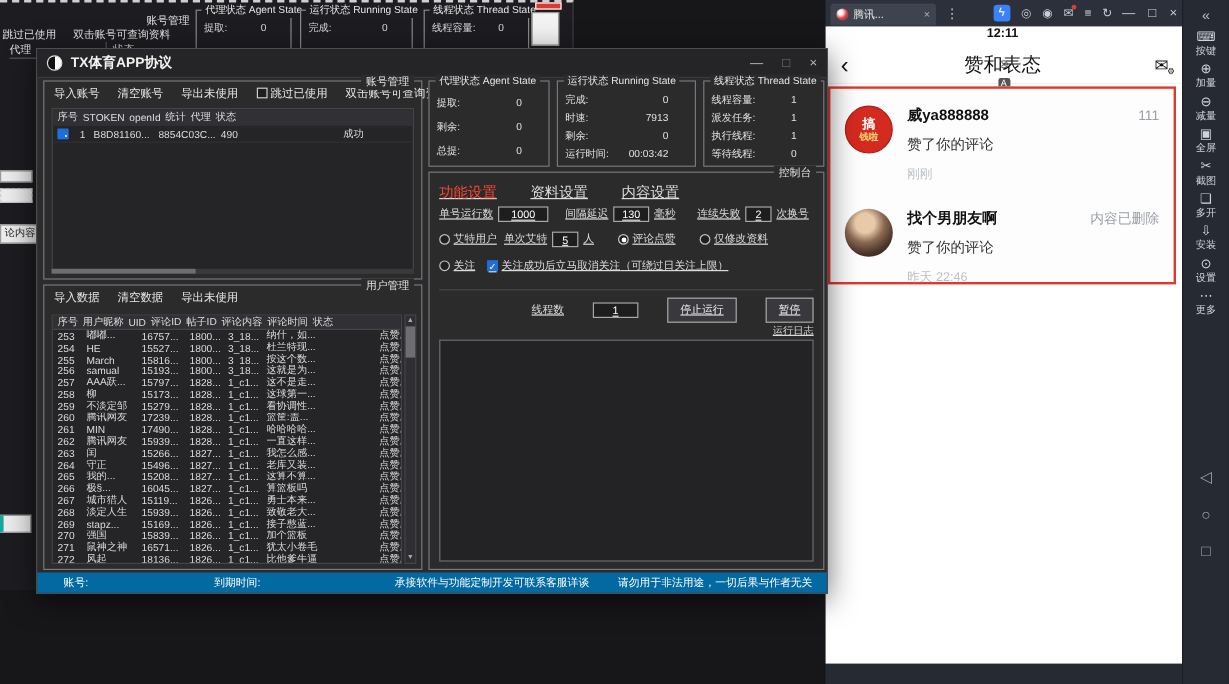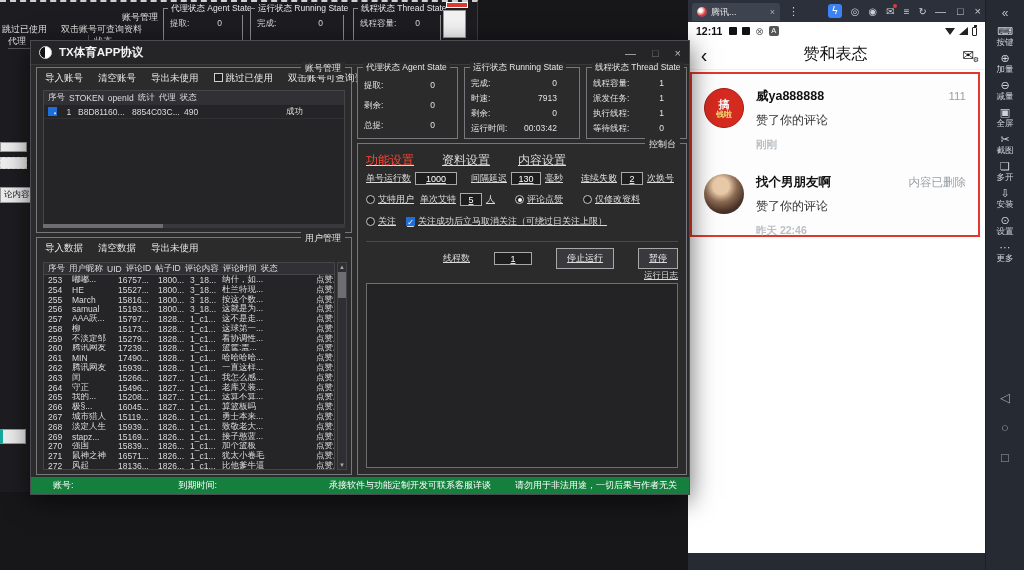--- a/index.html
+++ b/index.html
@@ -69,40 +69,40 @@
   .rrow{display:flex;align-items:center;font-size:9px;height:22px;white-space:nowrap;}
   .tabs2{display:flex;align-items:center;gap:10px;font-size:9.5px;height:20px;white-space:nowrap;}
   .tabs2 .tb{cursor:pointer;color:#e6e6e6;}
   .tabs2 .tb.teal{background:#117e62;color:#fff;padding:2px 8px;border-radius:2px;}
   .gapbox{height:8px;border-bottom:1px solid #4a4a4e;margin:2px 0 4px 0;}
   .runrow{display:flex;align-items:center;justify-content:flex-end;gap:24px;font-size:9px;height:24px;}
   .pushbtn{border:1px solid #a8a8a8;background:#39393d;color:#f0f0f0;font-size:9px;padding:3px 10px;cursor:pointer;}
   .loglabel{text-align:right;font-size:8.5px;color:#d8d8d8;height:13px;}
   .logbox{flex:1;border:1px solid #6d6d72;background:#232325;}
 
-  .purplebar{position:absolute;left:0;right:0;bottom:0;height:17px;background:#15803d;color:#fff;display:flex;align-items:center;font-size:9px;white-space:nowrap;}
+  .purplebar{position:absolute;left:0;right:0;bottom:0;height:17px;background:#0369a1;color:#fff;display:flex;align-items:center;font-size:9px;white-space:nowrap;}
   .purplebar .s1{margin-left:22px}.purplebar .s2{margin-left:105px}
   .purplebar .s3{margin-left:auto}.purplebar .s4{margin-left:24px;margin-right:12px}
 
   
   .emu{left:688px;top:0;width:336px;height:570px;background:#262a33;padding-left:26px;}
   .emu-titlebar{position:absolute;left:0;top:0;width:297px;height:22px;background:#2c303a;display:flex;align-items:center;}
   .etab{width:88px;height:18px;margin:2px 0 0 4px;background:#3d434f;border-radius:3px 3px 0 0;display:flex;align-items:center;padding:0 5px;gap:4px;}
   .etab .appico{width:10px;height:10px;border-radius:50%;background:radial-gradient(circle at 35% 35%,#fff 18%,#e33935 55%,#2b55b0);}
   .etab .tname{font-size:9px;color:#e8e8e8;flex:1;overflow:hidden;}
   .etab .tclose{font-size:9px;color:#a7adb8;}
   .edots{color:#c9cdd5;font-size:11px;margin-left:8px;}
   .eicons{display:flex;align-items:center;gap:9px;margin-left:auto;margin-right:8px;color:#c9cdd5;font-size:10px;}
   .accel{width:14px;height:14px;background:#3b82f6;border-radius:3px;color:#fff;font-size:10px;line-height:14px;text-align:center;}
   .mailwrap{position:relative;}
   .mailwrap .dot{position:absolute;right:-2px;top:-2px;width:4px;height:4px;border-radius:50%;background:#e33935;}
   .ewin{display:flex;gap:11px;color:#c9cdd5;font-size:11px;margin-right:4px;}
 
   .phone{position:absolute;left:0;top:22px;width:297px;height:531px;background:#fff;}
-  .pstatus{height:18px;display:flex;align-items:center;padding:0 8px;gap:5px;}
+  .pstatus{height:18px;display:flex;align-items:center;padding:0 8px;gap:5px;flex-direction:column;}
   .pclock{font-size:10.5px;color:#111;font-weight:bold;margin-right:2px;}
   .sq{width:8px;height:8px;background:#111;border-radius:1px;}
   .shield{font-size:10px;color:#666;}
   .abadge{width:10px;height:10px;background:#555;color:#fff;font-size:7.5px;line-height:10px;text-align:center;border-radius:2px;}
   .pright{margin-left:auto;display:flex;align-items:center;gap:4px;}
   .wifi{width:0;height:0;border-left:5px solid transparent;border-right:5px solid transparent;border-top:7px solid #222;}
   .signal{width:9px;height:8px;background:#222;clip-path:polygon(100% 0,100% 100%,0 100%);}
   .batt{width:5px;height:9px;border:1px solid #222;border-radius:1px;position:relative;}
   .batt::after{content:"";position:absolute;top:-3px;left:1px;width:3px;height:2px;background:#222;}
   .pnav{height:30px;display:flex;align-items:center;border-bottom:1px solid #f2f2f2;}
@@ -117,21 +117,21 @@
   .avatar{width:40px;height:40px;border-radius:50%;flex:none;margin-right:12px;overflow:hidden;display:flex;flex-direction:column;align-items:center;justify-content:center;}
   .avatar.red{background:#d42a1f;border:1px solid #a81d14;}
   .avatar.red .l1{color:#fff;font-size:11px;font-weight:bold;line-height:12px;}
   .avatar.red .l2{color:#f7d674;font-size:8px;font-weight:bold;line-height:9px;}
   .avatar.photo{background:radial-gradient(circle at 42% 30%,#e8c9a8 22%,#8a6a52 44%,#4a3328 70%,#2e2019);}
   .ncontent{flex:1;min-width:0;}
   .nrow1{display:flex;align-items:baseline;}
   .nname{font-size:12.5px;font-weight:bold;color:#111;}
   .nright{margin-left:auto;font-size:11.5px;color:#9aa0a6;}
   .naction{font-size:12px;color:#333;margin-top:7px;}
-  .ntime{font-size:10.5px;color:#bcc0c5;margin-top:9px;font-weight:bold;}
+  .ntime{font-size:10.5px;color:#bcc0c5;margin-top:9px;}
 
   .sidebar{position:absolute;left:297px;top:0;width:39px;height:570px;background:#262a33;display:flex;flex-direction:column;align-items:center;border-left:1px solid #1c1f26;}
   .collapse{margin-top:6px;font-size:12px;color:#b8bec8;}
   .sitem{margin-top:5px;text-align:center;color:#cfd4dc;cursor:pointer;}
   .sitem .ico{font-size:11px;line-height:12px;display:block;}
   .sitem .lbl{font-size:8.5px;line-height:10px;display:block;}
   .snav{position:absolute;left:0;right:0;top:390px;display:flex;flex-direction:column;align-items:center;gap:15px;color:#9aa2ae;font-size:13px;}
 </style>
 </head>
 <body>

